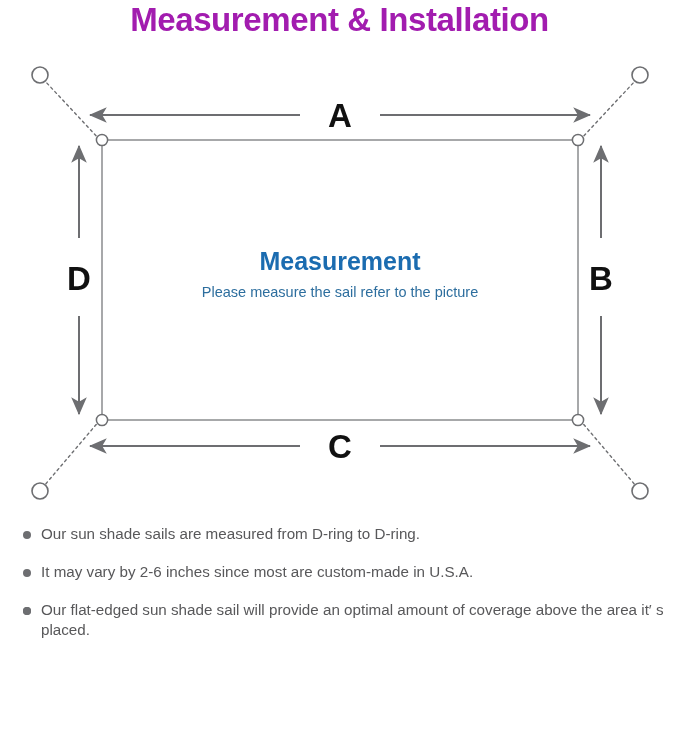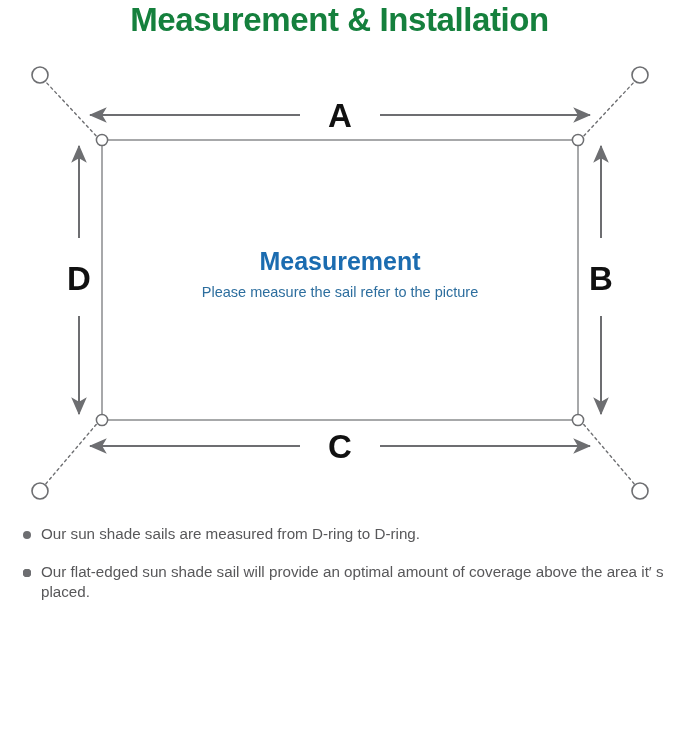--- a/index.html
+++ b/index.html
@@ -19,21 +19,21 @@
   
   #page-title {
     position: absolute;
     top: 0px;
     left: 0;
     width: 679px;
     text-align: center;
     font-family: "Liberation Sans", sans-serif;
     font-size: 33px;
     font-weight: bold;
-    color: #15803d;
+    color: #a21caf;
     letter-spacing: -0.4px;
     line-height: 40px;
     white-space: nowrap;
   }
 
   
   #diagram {
     position: absolute;
     top: 48px;
     left: 0;
@@ -164,20 +164,21 @@
 
 <div id="notes">
 
   <div class="note-item">
     <span class="note-bullet"></span>
     <span>Our sun shade sails are measured from D-ring to D-ring.</span>
   </div>
 
   <div class="note-item">
     <span class="note-bullet"></span>
+    <span>It may vary by 2-6 inches since most are custom-made in U.S.A.</span>
   </div>
 
 
   <div class="note-item">
     <span class="note-bullet"></span>
   </div>
 
   <div class="note-item">
     <span class="note-bullet"></span>
     <span>Our flat-edged sun shade sail will provide an optimal amount of coverage above the area it′ s placed.</span>

